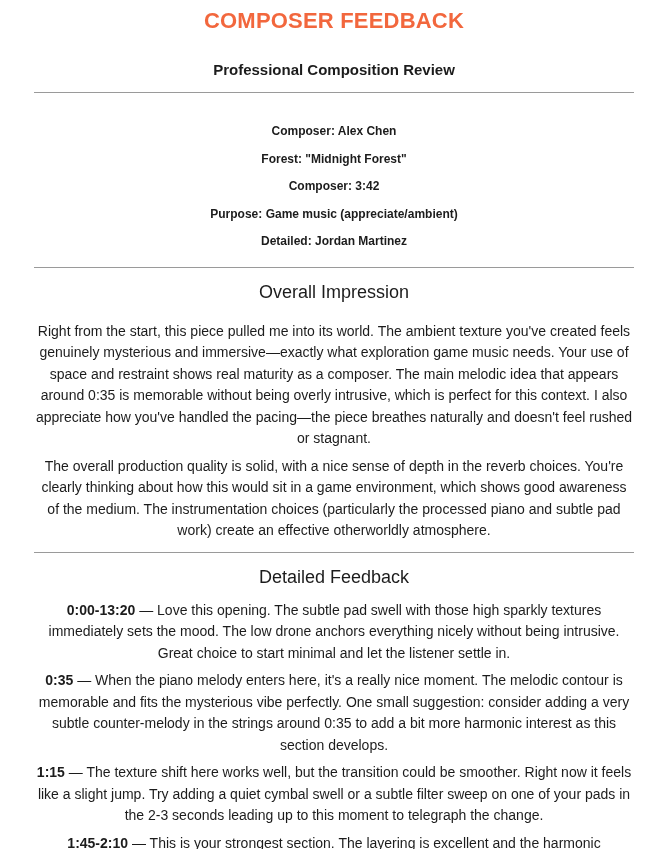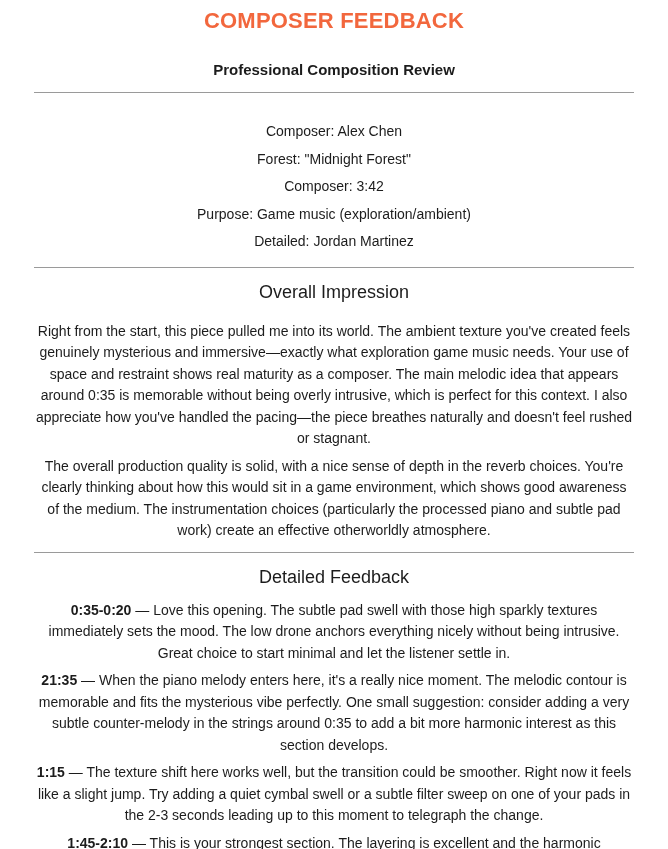--- a/index.html
+++ b/index.html
@@ -34,23 +34,24 @@
   }
   hr.divider {
     border: none;
     border-top: 1.5px solid var(--divider, #9a9a9a);
     margin-top: 14px;
   }
   hr.divider.mid { margin-top: 14px; }
   hr.divider.low { margin-top: 10px; }
   .meta { margin-top: 28px; }
   .meta-line {
-    font-size: 14px;
+    font-size: 12px;
     line-height: 21.5px;
     margin-bottom: 6px;
+    font-weight: bold;
   }
   .section-heading {
     font-size: 18px;
     font-weight: normal;
     line-height: 21px;
     margin-top: 14px;
     color: var(--text, #1c1c1c);
   }
   .body-para {
     font-size: 14px;
@@ -75,39 +76,39 @@
 
   <h1 class="doc-title">COMPOSER FEEDBACK</h1>
   <h2 class="doc-subtitle">Professional Composition Review</h2>
 
   <hr class="divider">
 
   <section class="meta">
     <p class="meta-line"><span>Composer</span><span>: </span><span>Alex Chen</span></p>
     <p class="meta-line"><span>Forest</span><span>: </span><span>"Midnight Forest"</span></p>
     <p class="meta-line"><span>Composer</span><span>: </span><span>3:42</span></p>
-    <p class="meta-line"><span>Purpose</span><span>: </span><span>Game music (exploration/ambient)</span></p>
+    <p class="meta-line"><span>Purpose</span><span>: </span><span>Game music (appreciate/ambient)</span></p>
     <p class="meta-line"><span>Detailed</span><span>: </span><span>Jordan Martinez</span></p>
   </section>
 
   <hr class="divider mid">
 
   <section>
     <h3 class="section-heading">Overall Impression</h3>
     <p class="body-para">Right from the start, this piece pulled me into its world. The ambient texture you've created feels genuinely mysterious and immersive—exactly what exploration game music needs. Your use of space and restraint shows real maturity as a composer. The main melodic idea that appears around 0:35 is memorable without being overly intrusive, which is perfect for this context. I also appreciate how you've handled the pacing—the piece breathes naturally and doesn't feel rushed or stagnant.</p>
     <p class="body-para">The overall production quality is solid, with a nice sense of depth in the reverb choices. You're clearly thinking about how this would sit in a game environment, which shows good awareness of the medium. The instrumentation choices (particularly the processed piano and subtle pad work) create an effective otherworldly atmosphere.</p>
   </section>
 
   <hr class="divider low">
 
   <section>
     <h3 class="section-heading">Detailed Feedback</h3>
 
-    <p class="entry"><strong class="time">0:35-0:20</strong><span> — </span><span>Love this opening. The subtle pad swell with those high sparkly textures immediately sets the mood. The low drone anchors everything nicely without being intrusive. Great choice to start minimal and let the listener settle in.</span></p>
+    <p class="entry"><strong class="time">0:00-13:20</strong><span> — </span><span>Love this opening. The subtle pad swell with those high sparkly textures immediately sets the mood. The low drone anchors everything nicely without being intrusive. Great choice to start minimal and let the listener settle in.</span></p>
 
-    <p class="entry"><strong class="time">21:35</strong><span> — </span><span>When the piano melody enters here, it's a really nice moment. The melodic contour is memorable and fits the mysterious vibe perfectly. One small suggestion: consider adding a very subtle counter-melody in the strings around 0:35 to add a bit more harmonic interest as this section develops.</span></p>
+    <p class="entry"><strong class="time">0:35</strong><span> — </span><span>When the piano melody enters here, it's a really nice moment. The melodic contour is memorable and fits the mysterious vibe perfectly. One small suggestion: consider adding a very subtle counter-melody in the strings around 0:35 to add a bit more harmonic interest as this section develops.</span></p>
 
     <p class="entry"><strong class="time">1:15</strong><span> — </span><span>The texture shift here works well, but the transition could be smoother. Right now it feels like a slight jump. Try adding a quiet cymbal swell or a subtle filter sweep on one of your pads in the 2-3 seconds leading up to this moment to telegraph the change.</span></p>
 
     <p class="entry"><strong class="time">1:45-2:10</strong><span> — </span><span>This is your strongest section. The layering is excellent and the harmonic movement keeps things interesting. The way you've varied the main theme here shows good</span></p>
   </section>
 
 </div>
 
 </body></html>

